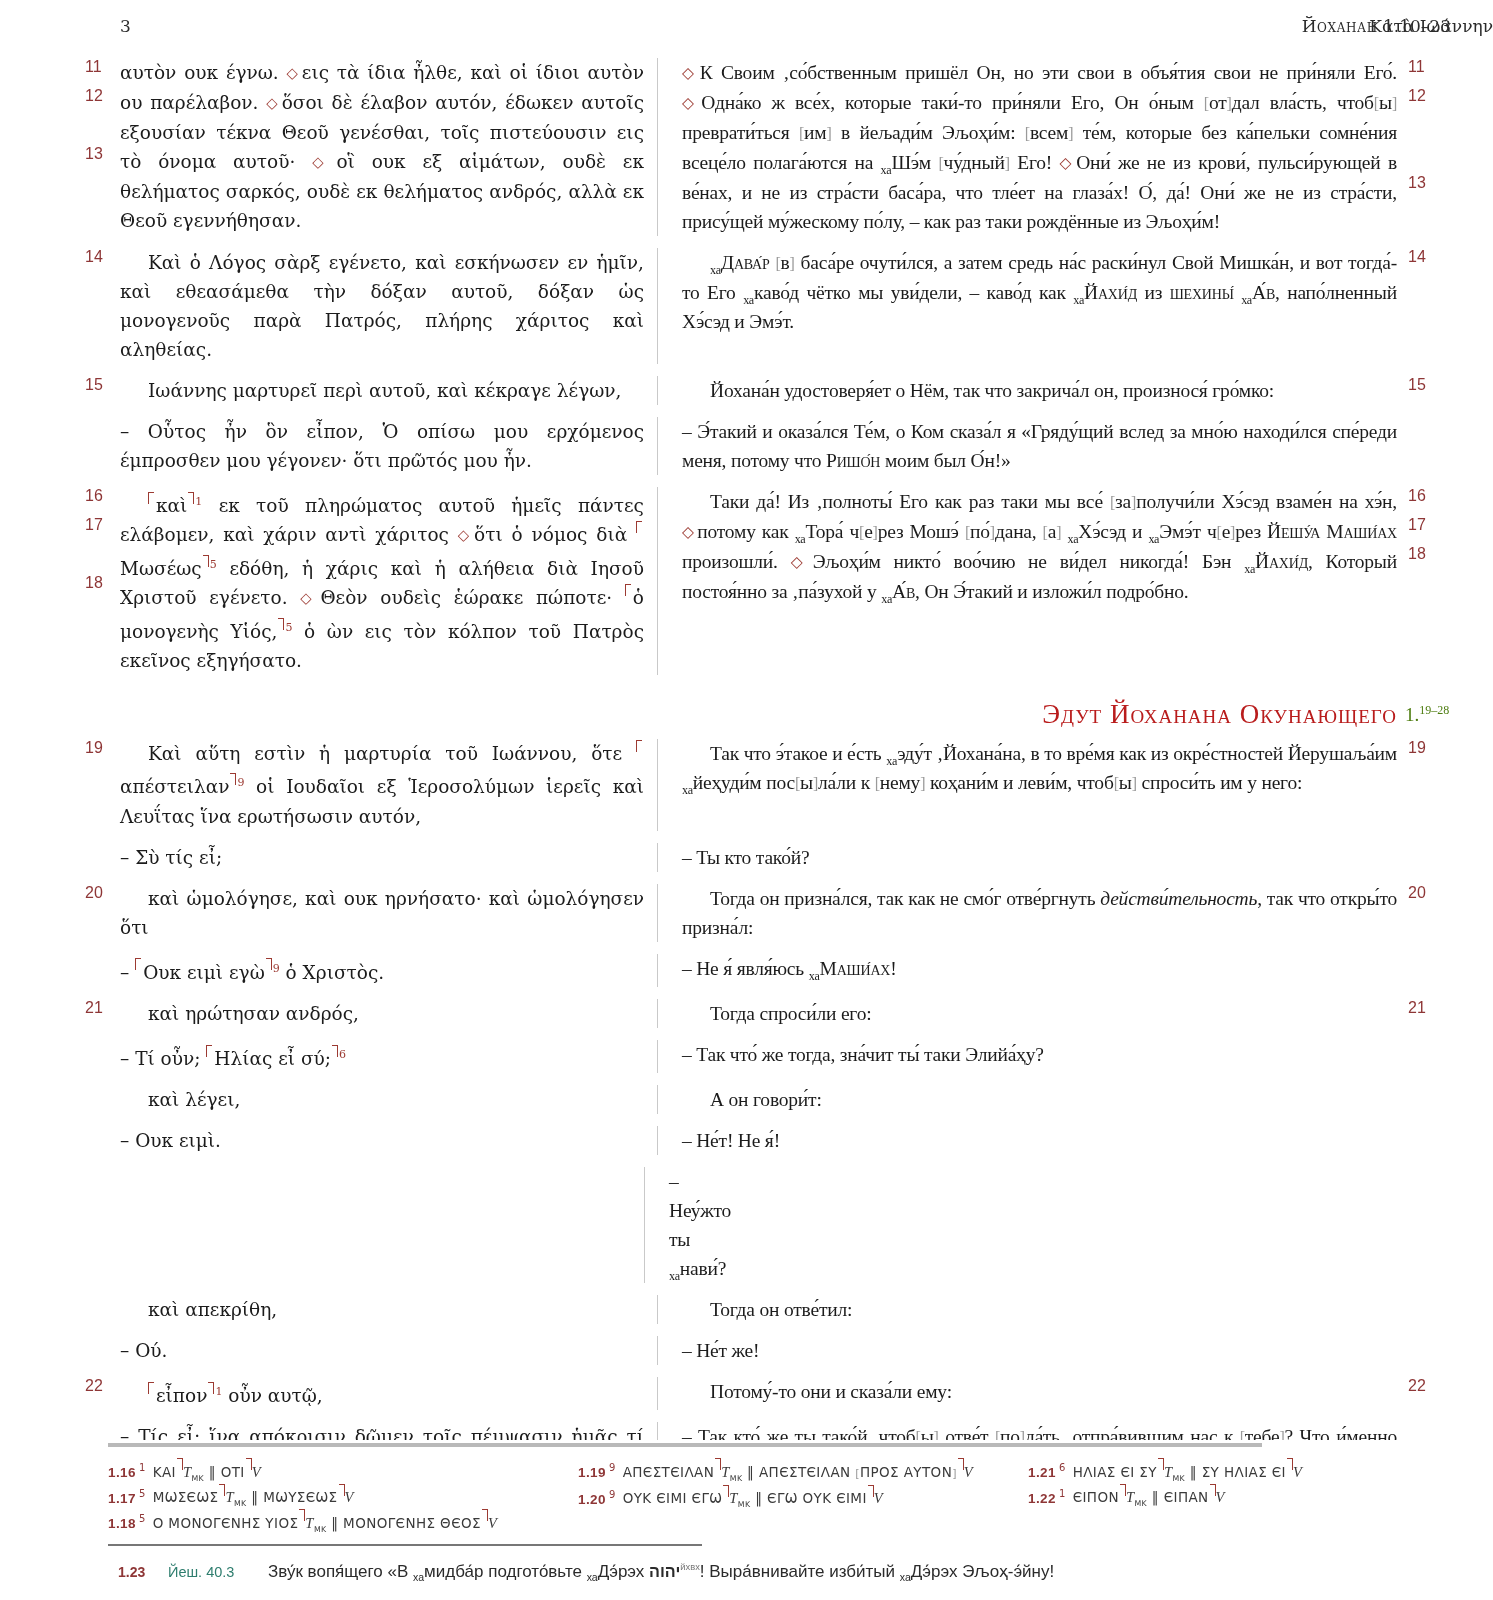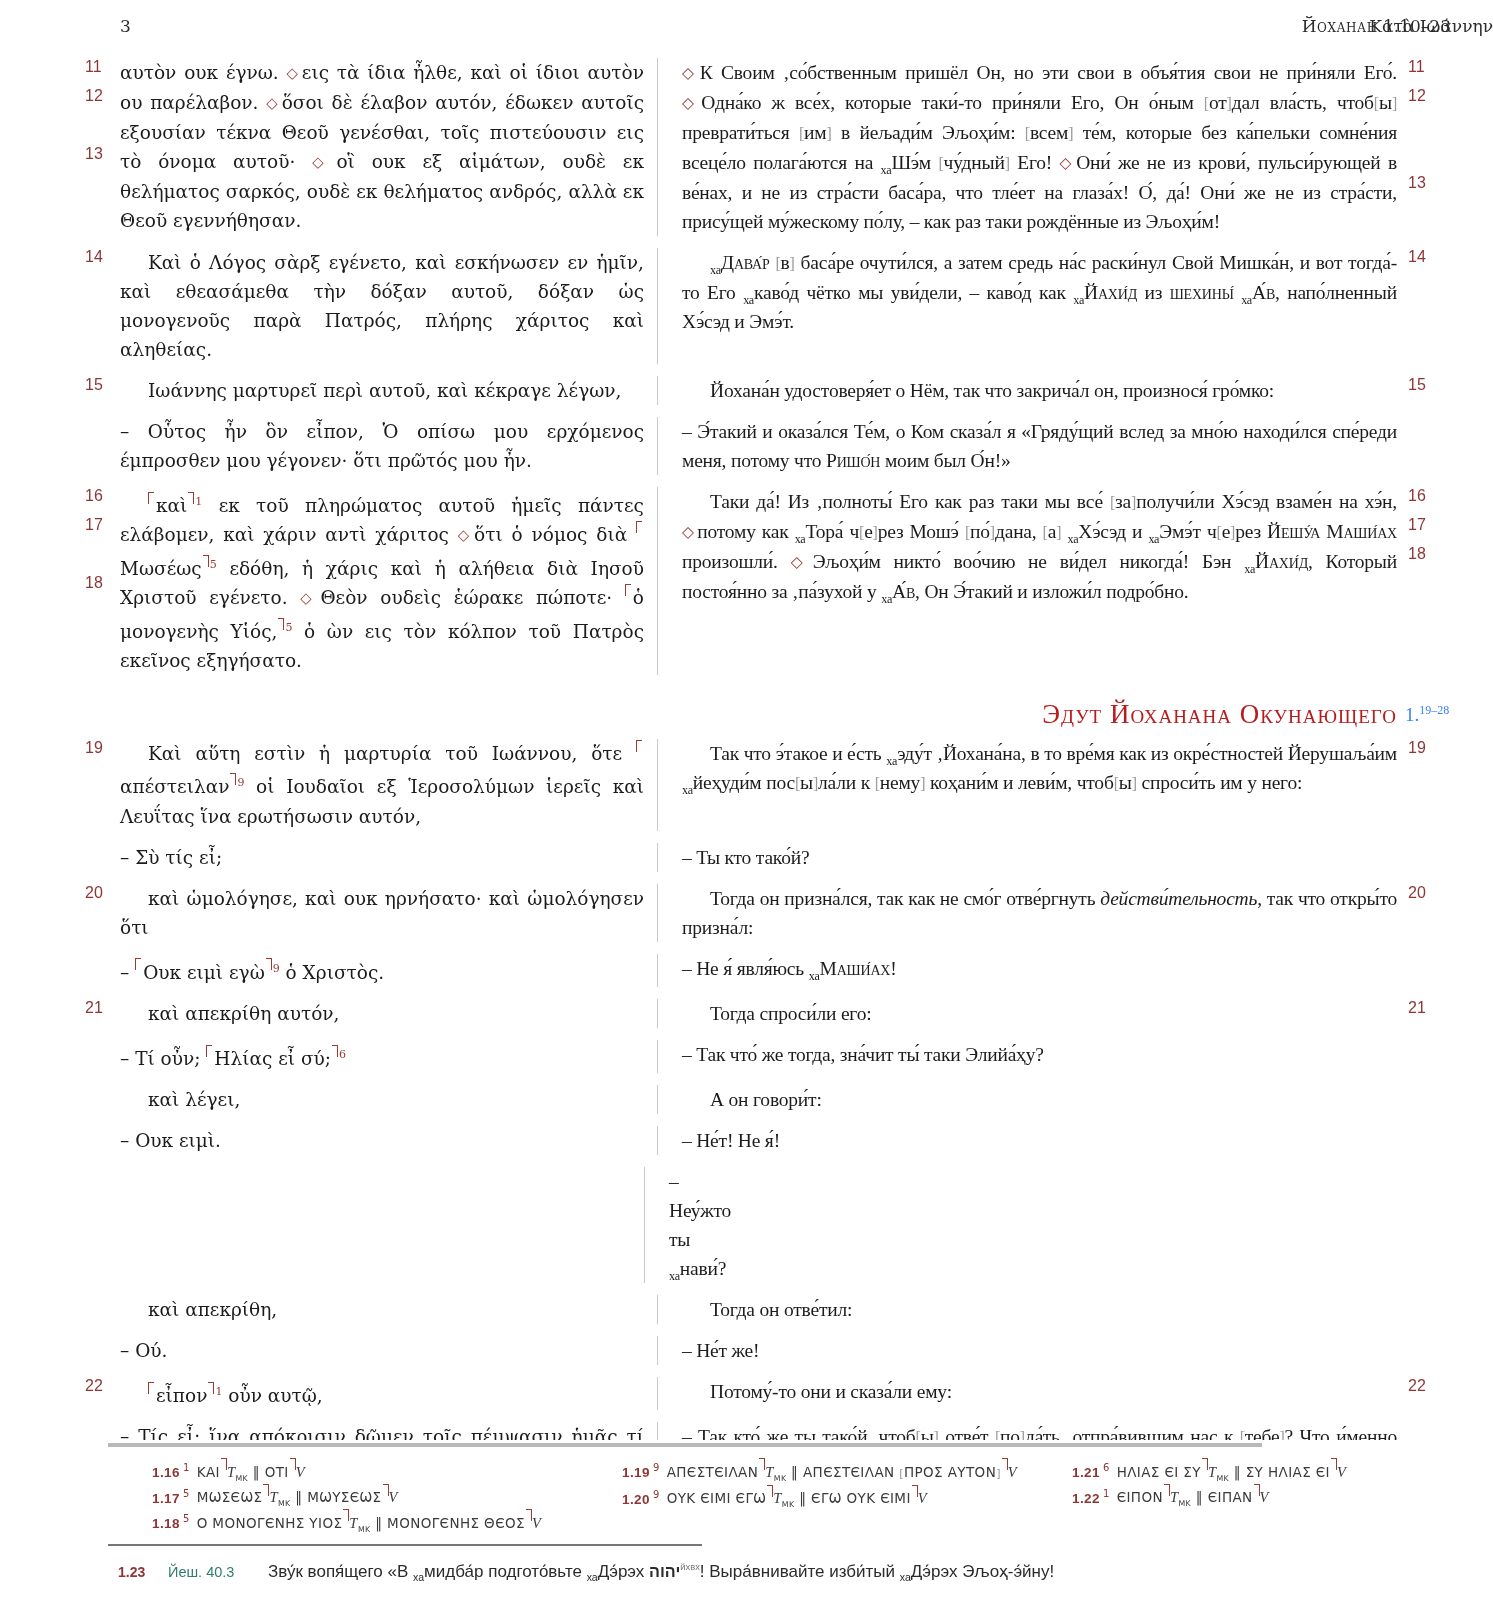--- a/index.html
+++ b/index.html
@@ -21,42 +21,42 @@
   .ru.nob{border-left:none;}
   .p{margin:0;text-align:justify;}
   .gk .p{font-family:"DejaVu Serif","DejaVu Sans",serif;font-size:18.5px;line-height:29px;}
   .ru .p{font-family:"Liberation Serif","DejaVu Serif",serif;font-size:19.5px;line-height:29px;letter-spacing:-0.2px;}
   .ind{text-indent:28px;}
   
   .head-row{margin:24px 0 10px 0;}
   .shead{margin:0;font-family:"Liberation Serif",serif;font-weight:normal;
     font-variant:small-caps;font-size:27px;line-height:30px;color:#b91c1c;
     text-align:right;letter-spacing:1px;}
-  .sref{position:absolute;left:8px;top:4px;color:#3b82f6;font-family:"Liberation Serif",serif;
+  .sref{position:absolute;left:8px;top:4px;color:#4d7c0f;font-family:"Liberation Serif",serif;
     font-size:19px;white-space:nowrap;text-align:right;}
   .sref sup{font-size:12px;}
   
   .dia{color:#9c3a32;font-size:0.8em;position:relative;top:-1px;margin-right:2px;}
   sub.ha{font-size:62%;line-height:0;}
   .sc{font-variant:small-caps;}
   .bk{color:#9a9a9a;font-size:0.82em;}
   .co,.cc{display:inline-block;width:5px;height:11px;border-top:1.5px solid #9c3a32;vertical-align:0.45em;}
   .co{border-left:1.5px solid #9c3a32;margin-right:2px;}
   .cc{border-right:1.5px solid #9c3a32;margin-left:1px;}
   sup.rn{color:#9c3a32;font-size:11px;margin-left:1px;}
   .wit{font-family:"Liberation Serif",serif;font-style:italic;font-size:1.08em;}
   sub.ws{font-size:0.58em;line-height:0;}
   sup.gsup{font-size:0.55em;color:#777;letter-spacing:0;}
   .heb{font-weight:bold;font-size:0.95em;}
   
   .footer{position:absolute;top:1443px;left:85px;width:1400px;}
   .rule1{height:4px;background:#b9b9b9;width:1154px;margin-left:23px;}
   .rule2{height:2px;background:#777;width:594px;margin-left:23px;margin-top:10px;}
   .fncols{display:flex;margin-left:23px;margin-top:10px;}
-  .fncol1{width:470px;margin-left:44px;}
+  .fncol1{width:470px;}
   .fncol2{width:450px;}
   .fncol3{width:400px;}
   .fnrow{font-family:"DejaVu Sans","Liberation Sans",sans-serif;font-size:13.5px;line-height:21px;
     color:#3a3a3a;letter-spacing:0.4px;padding-left:58px;text-indent:-58px;}
   .fnref{color:#8e3636;font-weight:bold;font-family:"Liberation Sans",sans-serif;}
   sup.fnsup{color:#8e3636;font-size:10px;margin:0 7px 0 3px;}
   .btmline{margin-left:33px;margin-top:16px;font-family:"Liberation Sans","DejaVu Sans",sans-serif;
     font-size:17px;color:#2b2b2b;display:flex;align-items:baseline;}
   .btmref{color:#8e3636;font-weight:bold;font-size:14px;width:50px;flex:none;}
   .btmsrc{color:#2e7d6e;font-size:14.5px;width:100px;flex:none;}
@@ -226,21 +226,21 @@
         <p class="p">– Не я́ явля́юсь <sub class="ha">ха</sub><span class="sc">Маши́ах</span>!</p>
       </div>
     <div class="mR"></div>
   </div>
 
   <div class="row">
     <div class="mL">
         <span class="vn" style="top:0">21</span>
       </div>
     <div class="gk">
-        <p class="p ind">καὶ απεκρίθη αυτόν,</p>
+        <p class="p ind">καὶ ηρώτησαν ανδρός,</p>
       </div>
     <div class="gap"></div>
     <div class="ru">
         <p class="p ind">Тогда спроси́ли его:</p>
       </div>
     <div class="mR">
         <span class="vn" style="top:0">21</span>
       </div>
   </div>
 

